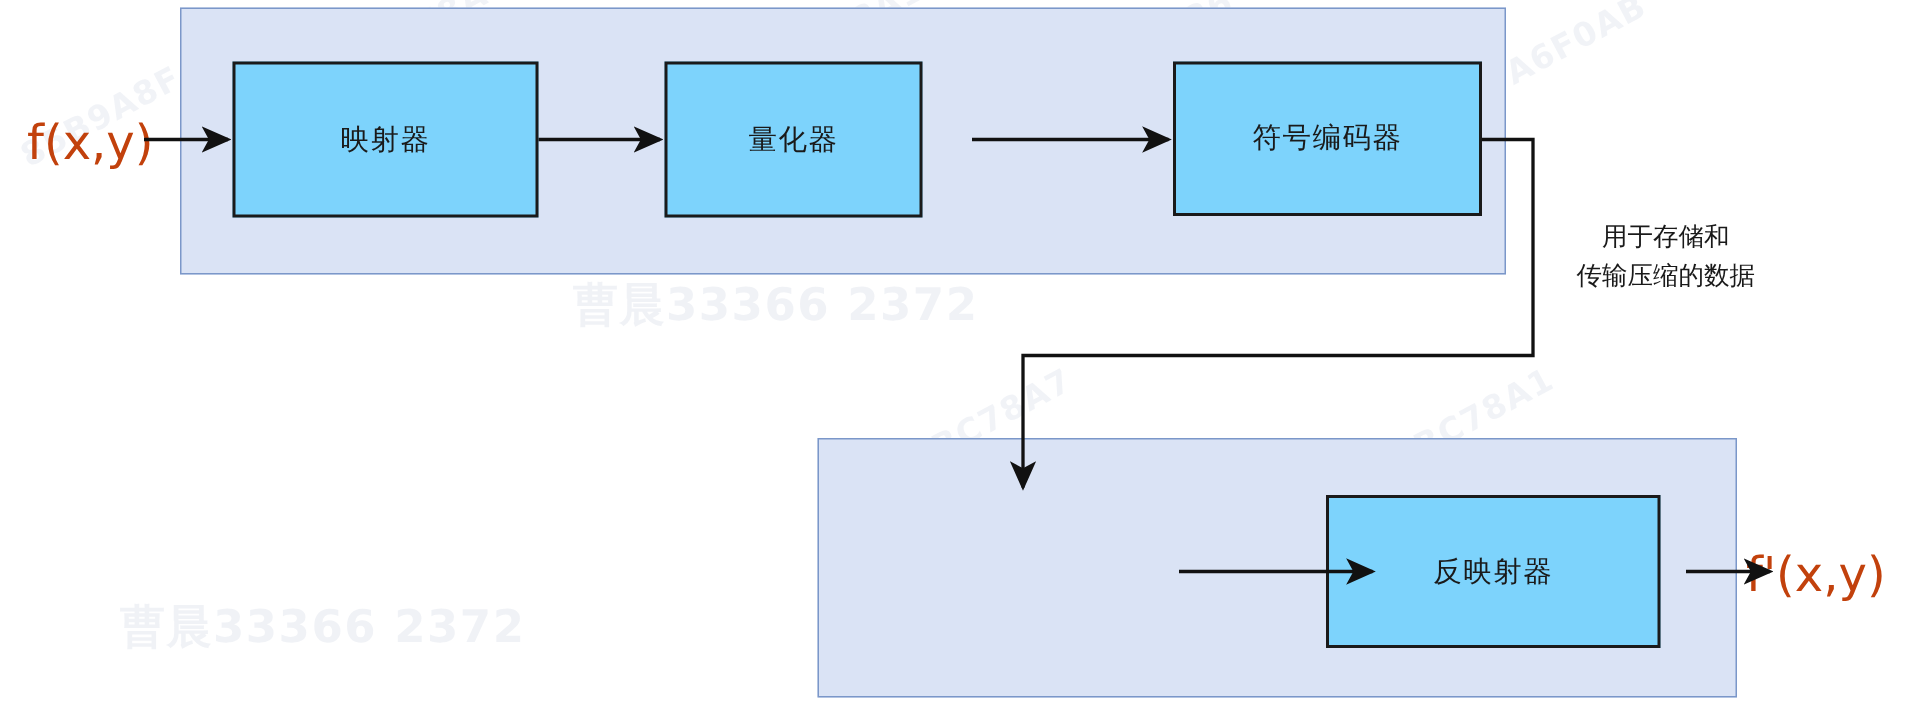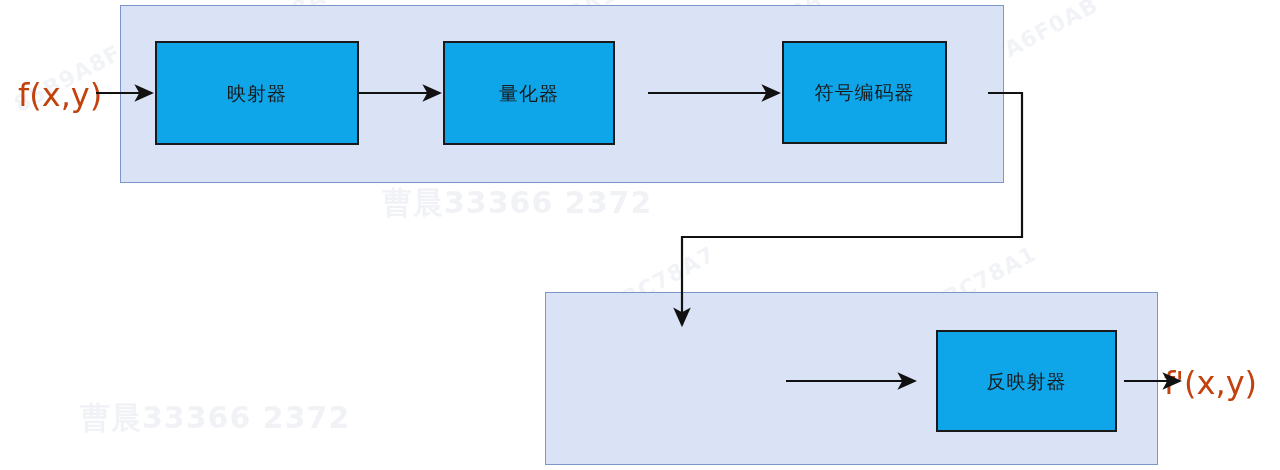--- a/index.html
+++ b/index.html
@@ -33,21 +33,21 @@
     transform-origin: left top;
   }
   .group-box {
     position: absolute;
     background: #dae3f5;
     border: 1.6px solid #7b97c9;
     box-sizing: border-box;
   }
   .node-box {
     position: absolute;
-    background: #0ea5e9;
+    background: #7dd3fc;
     border: 2.2px solid #1a1a1a;
     box-sizing: border-box;
     display: flex;
     align-items: center;
     justify-content: center;
   }
   .node-label {
     font-size: 19px;
     color: #1a1a1a;
     line-height: 1.2;
@@ -98,34 +98,38 @@
   <div class="group-box" style="left:120px; top:5px; width:884px; height:178px;"></div>
 
   <div class="node-box" style="left:155px; top:41px; width:204px; height:104px;">
     <span class="node-label">映射器</span>
   </div>
 
   <div class="node-box" style="left:443px; top:41px; width:172px; height:104px;">
     <span class="node-label">量化器</span>
   </div>
 
-  <div class="node-box" style="left:782px; top:41px; width:165px; height:103px;">
+  <div class="node-box" style="left:782px; top:41px; width:206px; height:103px;">
     <span class="node-label">符号编码器</span>
   </div>
 
   <div class="group-box" style="left:545px; top:292px; width:613px; height:173px;"></div>
 
 
-  <div class="node-box" style="left:936px; top:330px; width:181px; height:102px;">
+  <div class="node-box" style="left:884px; top:330px; width:223px; height:102px;">
     <span class="node-label">反映射器</span>
   </div>
 
   <div class="io-label" style="left:18px; top:79px;">f(x,y)</div>
   <div class="io-label" style="left:1164px; top:367px;">f'(x,y)</div>
 
+  <div class="edge-label" style="left:1033px; top:145px; width:155px;">
+    <div>用于存储和</div>
+    <div>传输压缩的数据</div>
+  </div>
 
   <svg class="wires" viewBox="0 0 1280 470">
     <defs>
       <marker id="arrowhead" markerWidth="9" markerHeight="8" refX="8" refY="4" orient="auto" markerUnits="strokeWidth">
         <path d="M0,0 L9,4 L0,8 L2.2,4 Z" fill="#111111"></path>
       </marker>
     </defs>
 
     <line x1="96" y1="93" x2="152" y2="93" stroke="#111111" stroke-width="2.2" marker-end="url(#arrowhead)"></line>
 

